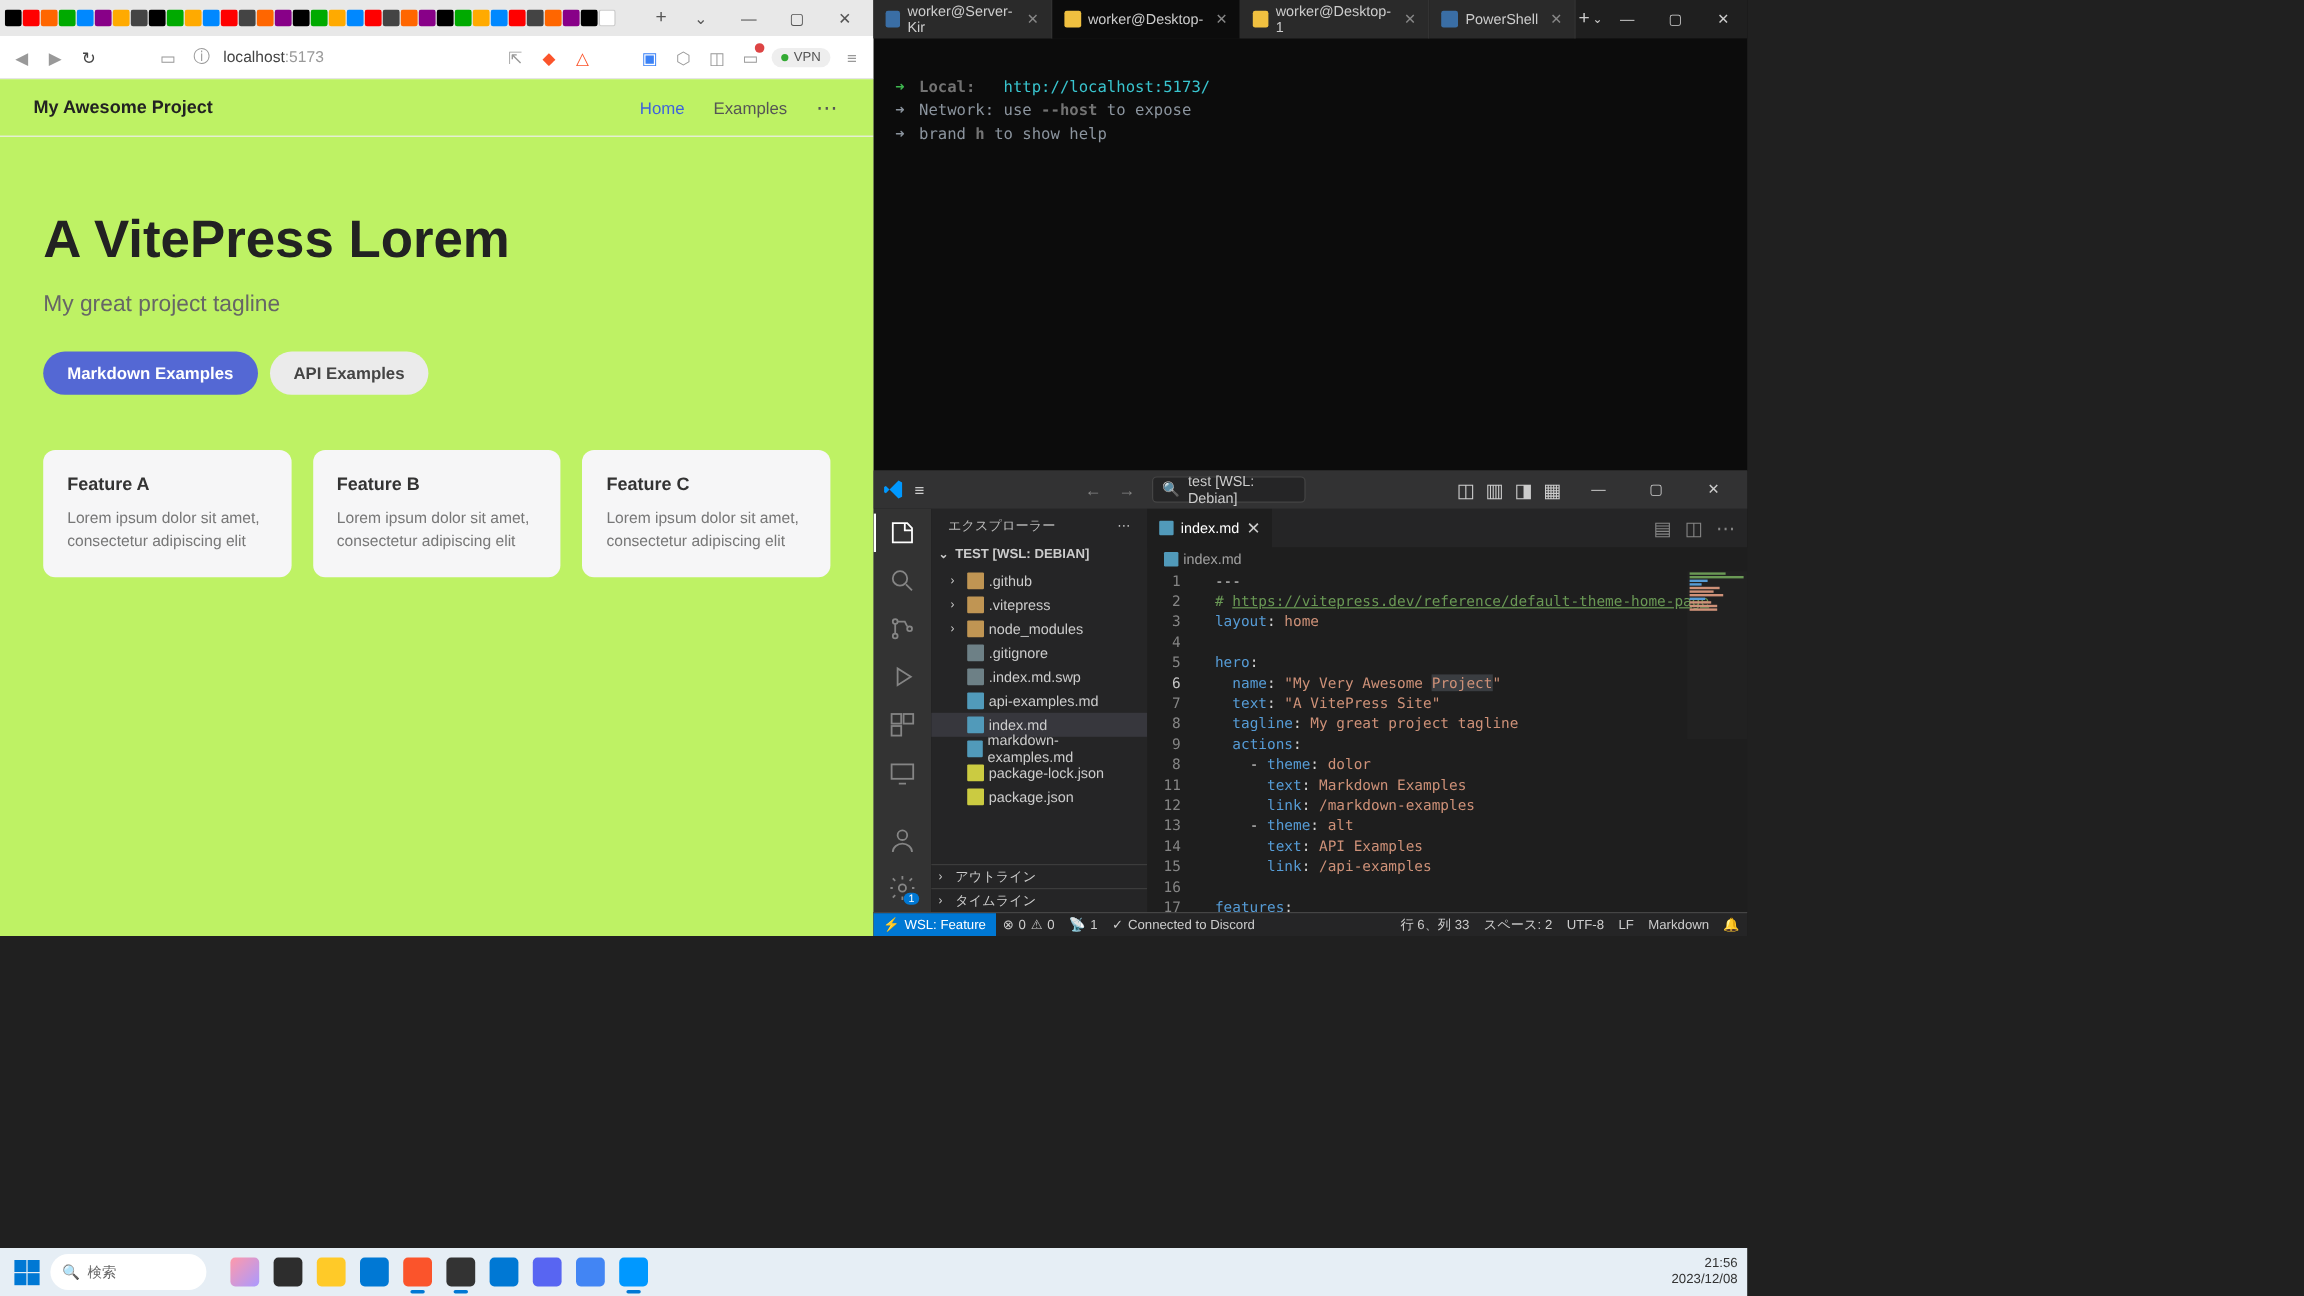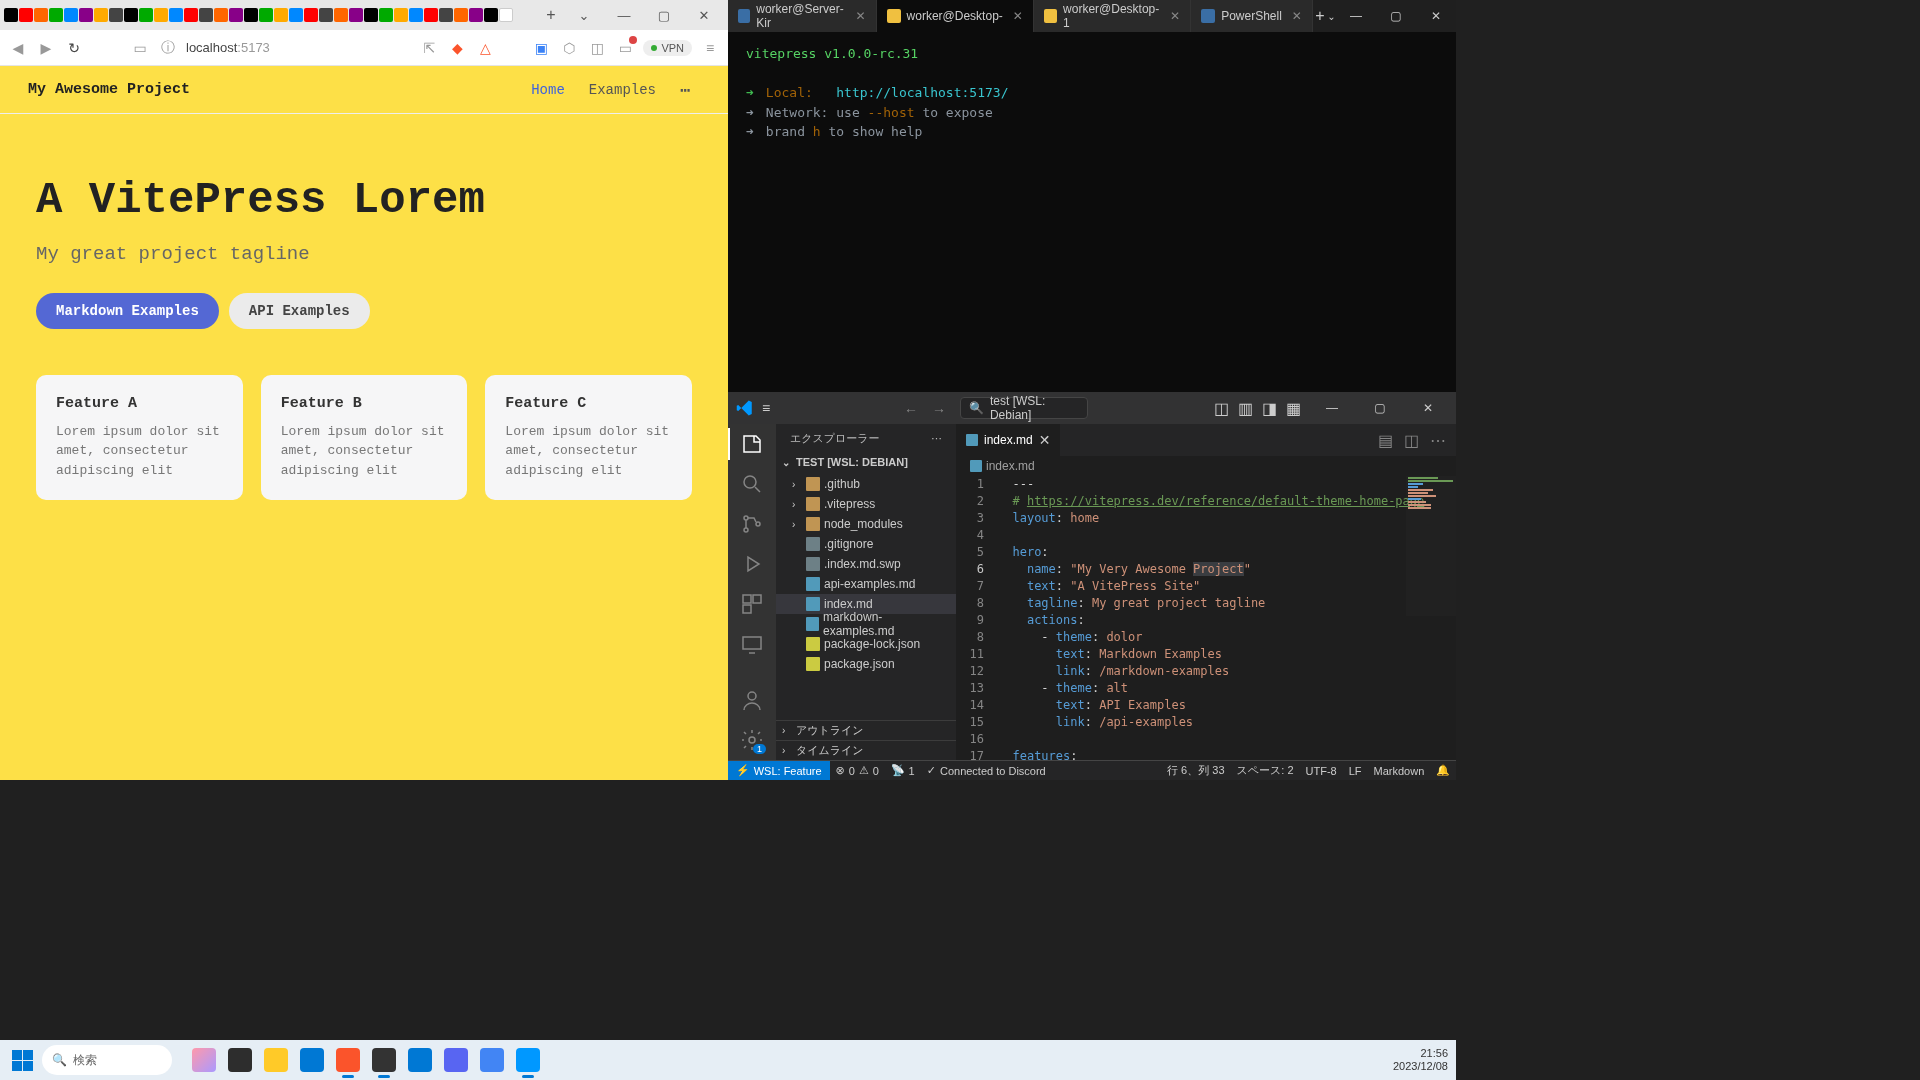--- a/index.html
+++ b/index.html
@@ -18,21 +18,21 @@
 .nav-arrow { width: 20px; height: 20px; color: #999; font-size: 14px; display: flex; align-items: center; justify-content: center; }
 .nav-arrow.active { color: #444; }
 .url-text { color: #444; font-size: 13px; }
 .url-host { color: #999; }
 .toolbar-spacer { flex: 1; }
 .badge-dot { position: absolute; top: -2px; right: -2px; width: 8px; height: 8px; background: #d44; border-radius: 50%; }
 .vpn-badge { background: #eee; border-radius: 10px; padding: 2px 8px; font-size: 11px; color: #555; display: flex; align-items: center; gap: 4px; }
 .vpn-dot { width: 6px; height: 6px; background: #3a3; border-radius: 50%; }
 
 
-.vp-content { flex: 1; overflow: auto; background: #fde047; font-family: Liberation Mono, monospace; }
+.vp-content { flex: 1; overflow: auto; background: #bef264; }
 .vp-header { display: flex; align-items: center; height: 48px; padding: 0 28px; border-bottom: 1px solid #eee; }
 .vp-title { font-weight: 600; font-size: 15px; color: #222; }
 .vp-nav { margin-left: auto; display: flex; gap: 24px; align-items: center; font-size: 14px; }
 .vp-nav-link { color: #555; }
 .vp-nav-link.active { color: #3e63dd; }
 .vp-more { width: 20px; color: #555; font-size: 18px; }
 .vp-hero { padding: 60px 36px 30px; }
 .vp-hero-name { font-size: 44px; font-weight: 800; line-height: 1.15; background: linear-gradient(135deg, #3e7fff 0%, #8b5cf6 50%, #a855f7 100%); -webkit-background-clip: text; background-clip: text; -webkit-text-fill-color: transparent; }
 .vp-hero-text { font-size: 44px; font-weight: 800; color: #222; line-height: 1.2; }
 .vp-hero-tagline { margin-top: 16px; font-size: 19px; color: #666; }
@@ -53,21 +53,21 @@
 .term-tab.penguin .term-tab-icon { background: #f0c040; }
 .term-tab-close { color: #888; font-size: 12px; margin-left: 4px; }
 .term-add { width: 32px; color: #ccc; text-align: center; font-size: 16px; }
 .term-dd { width: 20px; color: #ccc; font-size: 10px; }
 .term-win { display: flex; margin-left: auto; }
 .term-win-btn { width: 40px; height: 32px; color: #ccc; display: flex; align-items: center; justify-content: center; font-size: 12px; }
 .term-body { flex: 1; padding: 12px 18px; font-family: 'Consolas', monospace; font-size: 13px; line-height: 1.5; color: #ccc; }
 .t-green { color: #56d364; }
 .t-cyan { color: #39c5cf; }
 .t-gray { color: #8b949e; }
-.t-white { color: #a16207; font-weight: 400; }
+.t-white { color: #737373; font-weight: 700; }
 .t-arrow { color: #3fb950; margin-right: 12px; }
 
 
 .vscode { position: absolute; left: 728px; top: 392px; width: 728px; height: 388px; background: #1e1e1e; display: flex; flex-direction: column; }
 .vsc-titlebar { height: 32px; background: #323233; display: flex; align-items: center; padding: 0 8px; gap: 8px; }
 .vsc-logo { width: 18px; height: 18px; color: #0098ff; }
 .vsc-menu-btn { width: 16px; color: #ccc; font-size: 14px; }
 .vsc-nav-arw { width: 20px; color: #858585; font-size: 14px; }
 .vsc-search { flex: 1; max-width: 300px; margin: 0 auto; background: #252526; border: 1px solid #454545; border-radius: 4px; height: 22px; display: flex; align-items: center; padding: 0 8px; gap: 6px; font-size: 12px; color: #ccc; }
 .vsc-layout-btns { display: flex; gap: 6px; }
@@ -261,21 +261,20 @@
       </div>
     <div class="term-add">+</div>
     <div class="term-dd">⌄</div>
     <div class="term-win">
       <div class="term-win-btn">―</div>
       <div class="term-win-btn">▢</div>
       <div class="term-win-btn">✕</div>
     </div>
   </div>
   <div class="term-body">
-    <div><span class="t-green">vitepress</span> <span class="t-green">v1.0.0-rc.31</span></div>
     <div>&nbsp;</div>
     <div><span class="t-arrow">➜</span><span class="t-white">Local:</span>&nbsp;&nbsp;&nbsp;<span class="t-cyan">http://localhost:5173/</span></div>
     <div><span class="t-arrow" style="color:#8b949e">➜</span><span class="t-gray">Network:</span> <span class="t-gray">use</span> <span class="t-white">--host</span> <span class="t-gray">to expose</span></div>
     <div><span class="t-arrow" style="color:#8b949e">➜</span><span class="t-gray">brand</span> <span class="t-white">h</span> <span class="t-gray">to show help</span></div>
   </div>
 </div>
 
 <div class="vscode">
   <div class="vsc-titlebar">
     <div class="vsc-logo">

